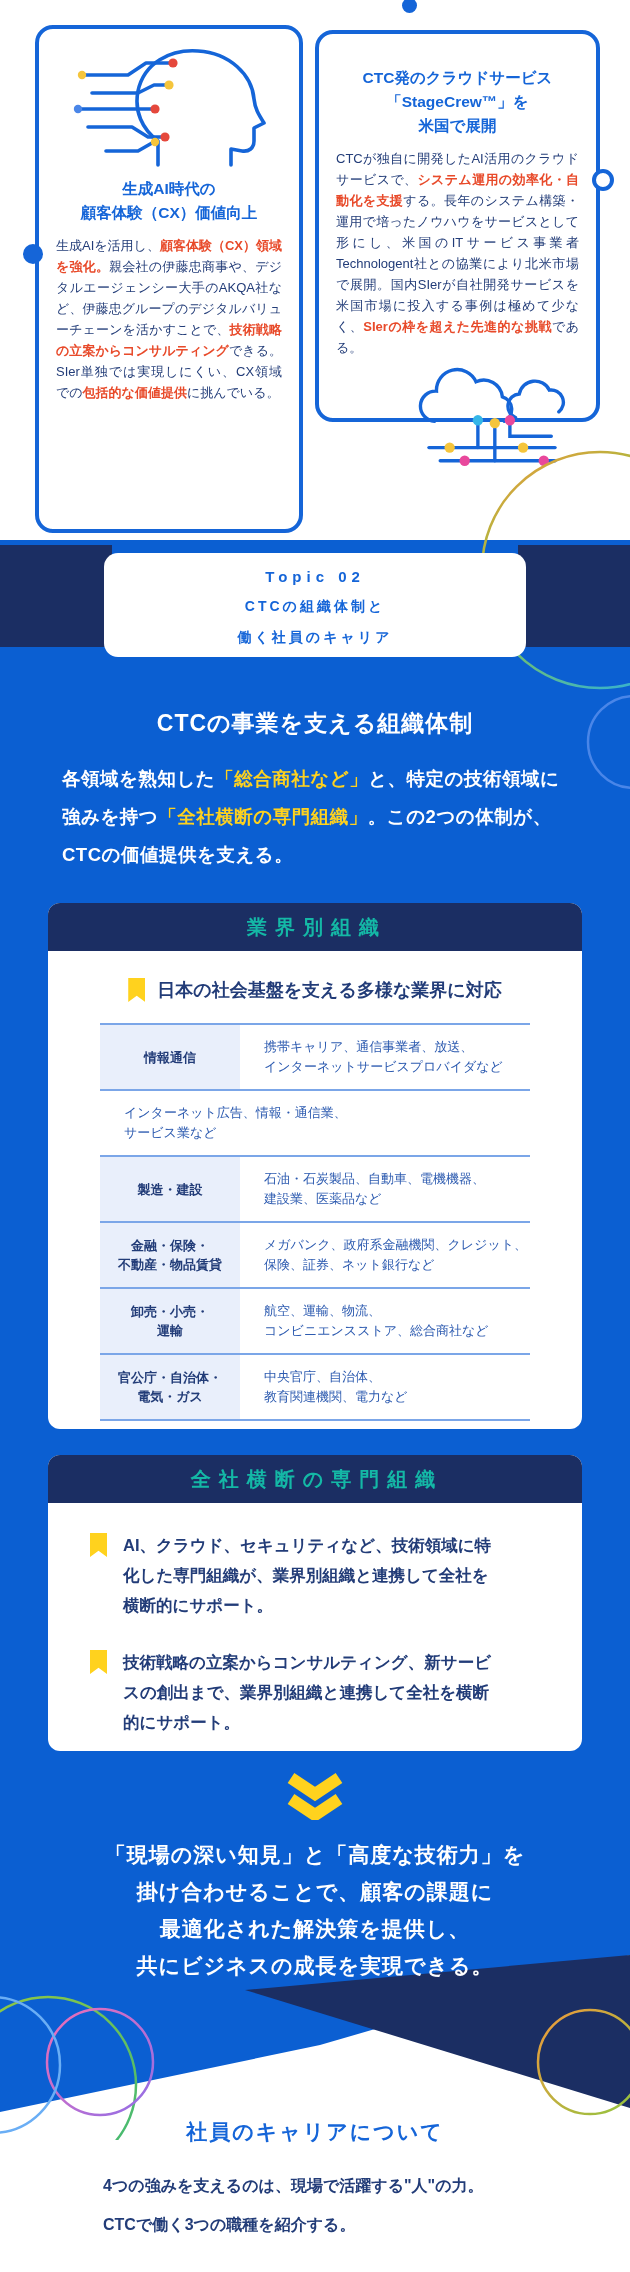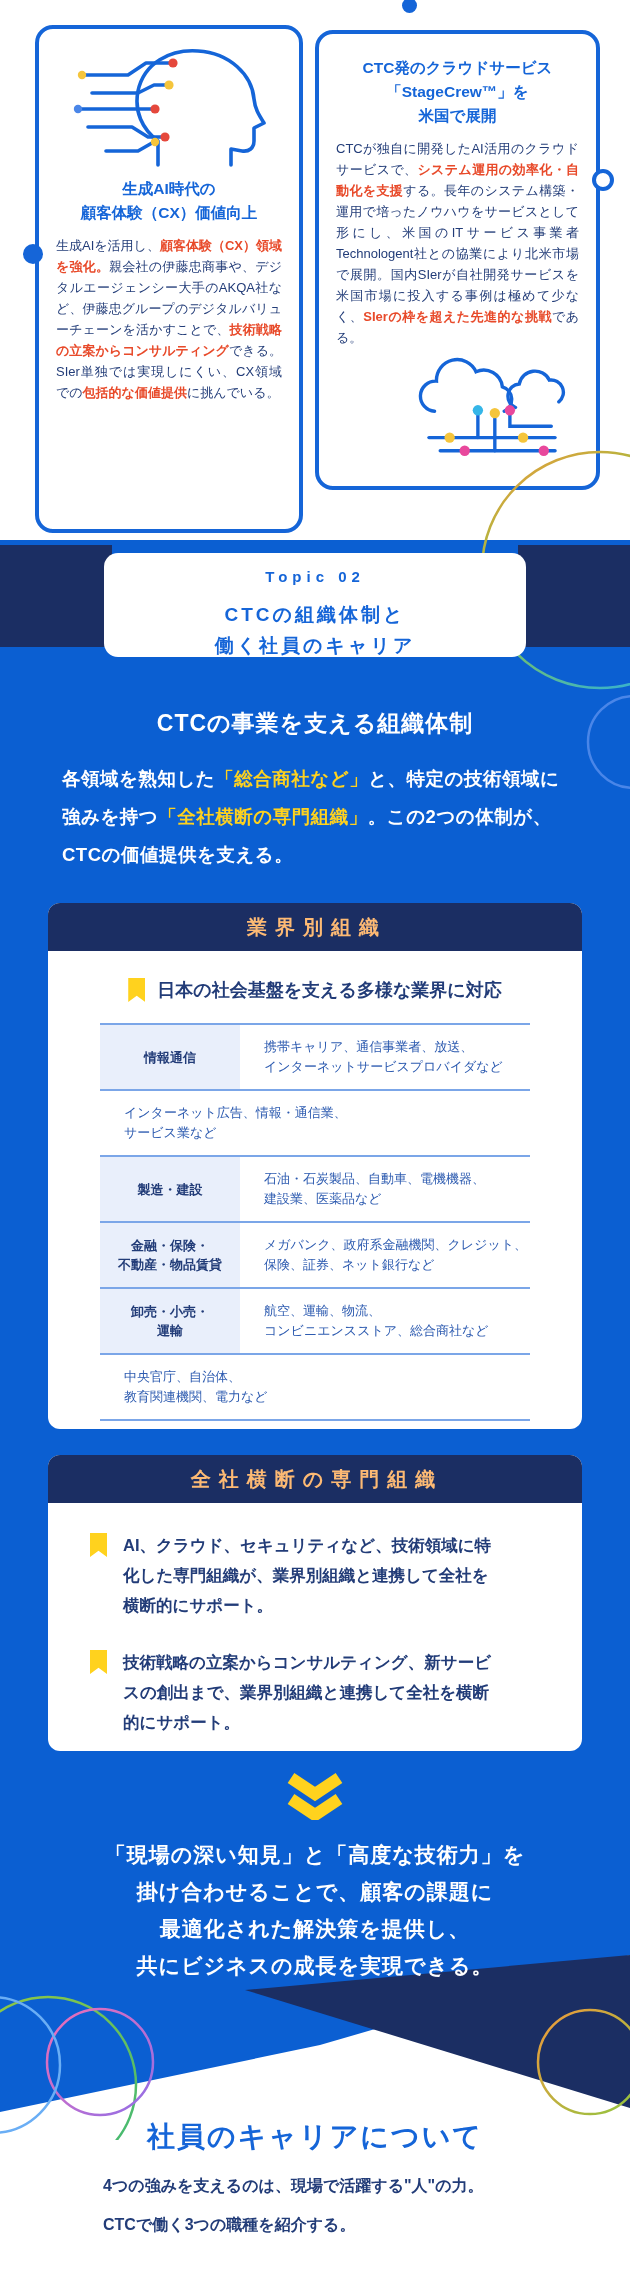--- a/index.html
+++ b/index.html
@@ -22,41 +22,41 @@
   .dot{position:absolute;border-radius:50%}
   .dot.solid{background:var(--primary-blue)}
   .dot.ring{background:#fff;border:4.5px solid var(--primary-blue)}
 
   
   .blue-bg{position:absolute;left:0;width:630px;background:var(--page-blue)}
   .navy-sq{position:absolute;background:var(--deep-navy)}
 
   .topic-card{position:absolute;background:#fff;border-radius:14px;text-align:center;z-index:3}
   .kicker{margin-top:15px;font-size:15px;letter-spacing:5px;color:var(--primary-blue);font-weight:600}
-  .topic-title{margin-top:14px;font-size:19px;line-height:31px;letter-spacing:3px;color:var(--primary-blue);font-weight:700}
+  .topic-title{margin-top:6px;font-size:14px;line-height:31px;letter-spacing:3px;color:var(--primary-blue);font-weight:700}
 
   .org-heading{position:absolute;left:0;width:630px;text-align:center;font-size:23px;font-weight:700;color:#fff;letter-spacing:1px;z-index:3}
   .intro{position:absolute;font-size:18.5px;line-height:38px;font-weight:600;color:#fff;letter-spacing:.5px;z-index:3}
   .intro .hl{color:var(--accent-yellow)}
 
   .org-card{position:absolute;background:#fff;border-radius:12px;overflow:hidden;z-index:3}
-  .org-card-header{height:48px;line-height:48px;background:var(--deep-navy);color:#fdba74;text-align:center;font-size:20px;font-weight:700;letter-spacing:8px;padding-left:4px}
+  .org-card-header{height:48px;line-height:48px;background:var(--deep-navy);color:#14b8a6;text-align:center;font-size:20px;font-weight:700;letter-spacing:8px;padding-left:4px}
   .subhead{display:flex;justify-content:center;align-items:center;gap:12px;margin:27px 0 21px;color:var(--text-navy);font-size:18px;font-weight:700}
   .bookmark{width:17px;height:24px;background:var(--accent-yellow);clip-path:polygon(0 0,100% 0,100% 100%,50% 74%,0 100%);flex:none}
   .itable{width:430px;margin:0 auto;border-bottom:2px solid var(--table-line)}
   .irow{display:flex;border-top:2px solid var(--table-line);min-height:64px}
   .ilabel{width:140px;background:var(--row-bg);display:flex;align-items:center;justify-content:center;text-align:center;font-size:13px;font-weight:700;color:var(--text-navy);line-height:19px}
   .idesc{flex:1;padding:12px 0 12px 24px;font-size:13px;line-height:20px;color:var(--desc-blue);font-weight:500;display:flex;flex-direction:column;justify-content:center}
   .bullet{display:flex;gap:16px;padding:0 42px;margin-top:27px}
   .bullet .bookmark{margin-top:3px}
   .bullet p{max-width:372px;font-size:16.5px;line-height:30px;color:var(--text-navy);font-weight:600}
 
   .statement{position:absolute;left:0;width:630px;text-align:center;font-size:21px;line-height:37px;font-weight:700;color:#fff;letter-spacing:1px;z-index:3}
 
-  .career-heading{position:absolute;left:0;width:630px;text-align:center;font-size:28px;font-weight:700;color:var(--primary-blue);letter-spacing:2px;z-index:3}
+  .career-heading{position:absolute;left:0;width:630px;text-align:center;font-size:21px;font-weight:700;color:var(--primary-blue);letter-spacing:2px;z-index:3}
   .career-body{position:absolute;font-size:16px;line-height:39px;font-weight:600;color:var(--text-navy);z-index:3}
   svg{display:block}
 </style>
 </head>
 <body>
 
 <div class="page">
 
   <div class="dot solid" style="left:402px;top:-2px;width:15px;height:15px"></div>
 
@@ -78,21 +78,21 @@
         <circle cx="12" cy="68" r="4.2" fill="#4a86e8"></circle>
         <circle cx="99" cy="96" r="4.6" fill="#e5483c"></circle>
         <circle cx="89" cy="101" r="4.2" fill="#f5c53c"></circle>
       </g>
     </svg>
     <h3 class="card-title">生成AI時代の<br>顧客体験（CX）価値向上</h3>
     <p class="card-body"><span>生成AIを活用し、</span><span class="em">顧客体験（CX）領域を強化。</span><span>親会社の伊藤忠商事や、デジタルエージェンシー大手のAKQA社など、伊藤忠グループのデジタルバリューチェーンを活かすことで、</span><span class="em">技術戦略の立案からコンサルティング</span><span>できる。SIer単独では実現しにくい、CX領域での</span><span class="em">包括的な価値提供</span><span>に挑んでいる。</span></p>
   </section>
   <div class="dot solid" style="left:23px;top:244px;width:20px;height:20px"></div>
 
-  <section class="tcard" style="left:315px;top:30px;width:285px;height:460px;padding-top:18px">
+  <section class="tcard" style="left:315px;top:30px;width:285px;height:392px;padding-top:28px">
     <h3 class="card-title">CTC発のクラウドサービス<br>「StageCrew™」を<br>米国で展開</h3>
     <p class="card-body"><span>CTCが独自に開発したAI活用のクラウドサービスで、</span><span class="em">システム運用の効率化・自動化を支援</span><span>する。長年のシステム構築・運用で培ったノウハウをサービスとして形にし、米国のITサービス事業者Technologent社との協業により北米市場で展開。国内SIerが自社開発サービスを米国市場に投入する事例は極めて少なく、</span><span class="em">SIerの枠を超えた先進的な挑戦</span><span>である。</span></p>
     <svg width="160" height="118" viewBox="0 0 170 124" style="margin:6px 24px 0 auto">
       <g style="stroke:var(--primary-blue)" stroke-width="3.6" fill="none" stroke-linecap="round">
         <path d="M24,58 a16,16 0 0 1 2,-32 a22,22 0 0 1 42,-10 a20,20 0 0 1 28,16 a14,14 0 0 1 2,26"></path>
         <path d="M110,54 a13,13 0 0 1 4,-25 a17,17 0 0 1 32,-4 a13,13 0 0 1 10,23"></path>
         <path d="M70,62 V86"></path>
           <path d="M88,66 V100"></path>
           <path d="M104,62 V74 H148"></path>
         <path d="M18,86 H152"></path>
@@ -155,20 +155,21 @@
       </div>
       <div class="irow">
         <div class="ilabel">金融・保険・<br>不動産・物品賃貸</div>
         <div class="idesc">メガバンク、政府系金融機関、クレジット、<br>保険、証券、ネット銀行など</div>
       </div>
       <div class="irow">
         <div class="ilabel">卸売・小売・<br>運輸</div>
         <div class="idesc">航空、運輸、物流、<br>コンビニエンスストア、総合商社など</div>
       </div>
       <div class="irow">
+        <div class="ilabel">官公庁・自治体・<br>電気・ガス</div>
         <div class="idesc">中央官庁、自治体、<br>教育関連機関、電力など</div>
       </div>
     </div>
   </section>
 
   <section class="org-card" style="left:48px;top:1455px;width:534px;height:296px">
     <header class="org-card-header">全社横断の専門組織</header>
     <div class="bullet">
       <span class="bookmark"></span>
       <p>AI、クラウド、セキュリティなど、技術領域に特化した専門組織が、業界別組織と連携して全社を横断的にサポート。</p>

